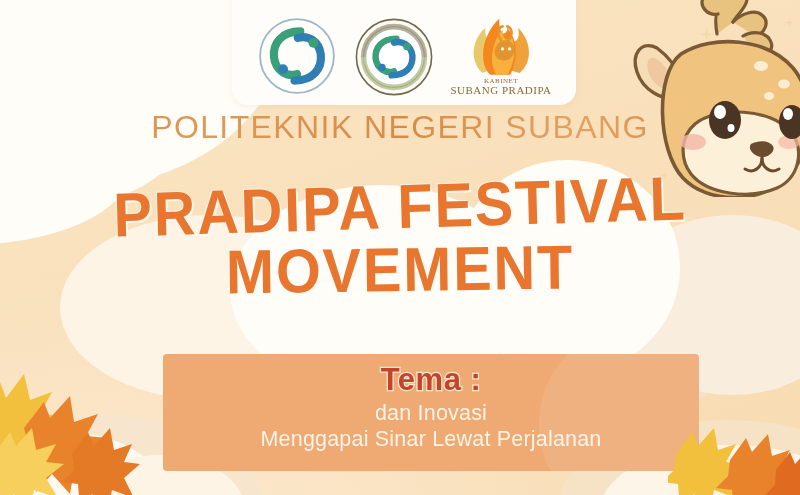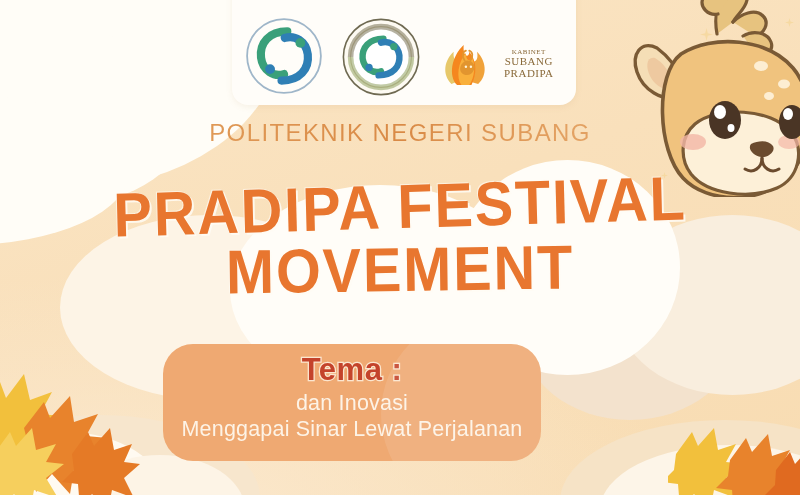--- a/index.html
+++ b/index.html
@@ -70,38 +70,38 @@
     background: #fffdf9;
     border-radius: 16px;
     box-shadow: 0 2px 6px rgba(180,140,90,0.10);
     display: flex;
     align-items: flex-end;
     justify-content: center;
     gap: 16px;
     padding: 0 14px 8px 14px;
     box-sizing: border-box;
   }
-  .logo { position: relative; display:flex; align-items:center; }
+  .logo { position: relative; display:flex; flex-direction:column; align-items:center; }
   .logo svg { display:block; }
   .logo-caption {
     font-family: "Liberation Serif", serif;
     color: #8a6a3a;
     letter-spacing: .5px;
     text-align: center;
     line-height: 1.05;
   }
   .logo-caption .l1 { font-size: 7px; display:block; }
   .logo-caption .l2 { font-size: 11px; display:block; }
 
   
   #institution {
     position: absolute;
-    left: 0; right: 0; top: 119px;
+    left: 0; right: 0; top: 109px;
     text-align: center;
-    font-size: 24px;
+    font-size: 32px;
     letter-spacing: 1.4px;
     font-weight: 400;
     color: #d2823f;
     background: linear-gradient(90deg,#cf8044 0%,#e09a57 25%,#d98a46 50%,#e3a263 72%,#cf7e3e 100%);
     -webkit-background-clip: text;
     background-clip: text;
     -webkit-text-fill-color: transparent;
   }
 
   
@@ -115,24 +115,24 @@
     transform: scaleX(0.93);
     text-shadow: 2px 2px 0 rgba(255,252,245,.85), -1px -1px 0 rgba(255,252,245,.6);
     white-space: nowrap;
   }
   #title-line-1 { font-size: 62px; transform: scaleX(0.93) rotate(-1.6deg); }
   #title-line-2 { font-size: 62px; transform: scaleX(0.93) rotate(-0.8deg); margin-top: 6px; }
 
   
   #theme-box {
     position: absolute;
-    left: 163px; top: 344px;
-    width: 378px; height: 117px;
+    left: 163px; top: 354px;
+    width: 536px; height: 117px;
     background: #efa972;
-    border-radius: 30px;
+    border-radius: 4px;
     overflow: hidden;
   }
   #theme-box::after {
     content:"";
     position:absolute; right:-40px; top:-30px;
     width:200px; height:200px; border-radius:50%;
     background: rgba(255,255,255,0.10);
   }
   #theme-label {
     position: relative;

